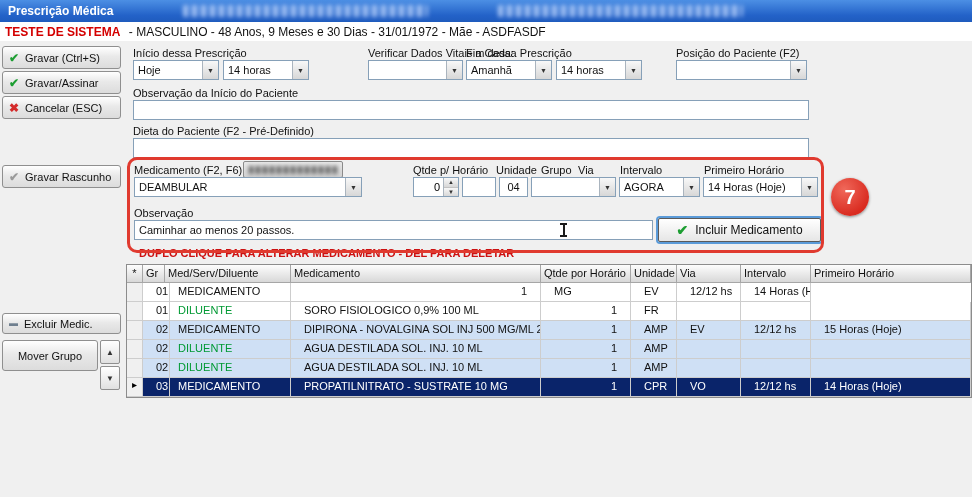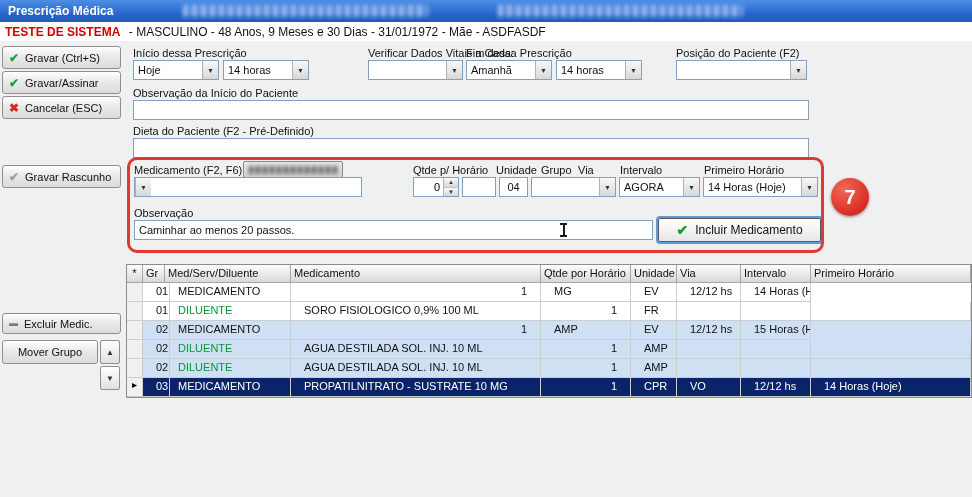--- a/index.html
+++ b/index.html
@@ -125,21 +125,21 @@
     <span>Cancelar (ESC)</span>
   </button>
   <button class="sbtn" style="left:2px;top:165px;width:119px;height:23px">
     <span class="ic gray">✔</span>
     <span>Gravar Rascunho</span>
   </button>
   <button class="sbtn" style="left:2px;top:313px;width:119px;height:21px">
     <span class="ic dash">▬</span>
     <span>Excluir Medic.</span>
   </button>
-  <button class="sbtn center" style="left:2px;top:340px;width:96px;height:24px">
+  <button class="sbtn center" style="left:2px;top:340px;width:96px;height:31px">
     <span>Mover Grupo</span>
   </button>
   <button class="arrow-btn" style="left:100px;top:340px;width:20px;height:24px">
     <span>▲</span>
   </button>
   <button class="arrow-btn" style="left:100px;top:366px;width:20px;height:24px">
     <span>▼</span>
   </button>
 
   <div class="lbl" style="left:133px;top:47px">Início dessa Prescrição</div>
@@ -185,20 +185,21 @@
       <i></i>
     </div>
   <div class="lbl" style="left:413px;top:164px">Qtde p/ Horário</div>
   <div class="lbl" style="left:496px;top:164px">Unidade</div>
   <div class="lbl" style="left:541px;top:164px">Grupo</div>
   <div class="lbl" style="left:578px;top:164px">Via</div>
   <div class="lbl" style="left:620px;top:164px">Intervalo</div>
   <div class="lbl" style="left:704px;top:164px">Primeiro Horário</div>
 
   <div class="dd" style="left:134px;top:177px;width:228px">
+    <span class="dd-v">DEAMBULAR</span>
     <span class="dd-a">▼</span>
   </div>
   <div class="spin" style="left:413px;top:177px;width:46px">
     <span class="spin-v">0</span>
     <span class="spin-btns">
       <span class="sb">▲</span>
       <span class="sb">▼</span>
     </span>
   </div>
   <input class="txt" style="left: 462px; top: 177px; width: 34px;" readonly="" value="">
@@ -223,20 +224,21 @@
     </div>
 
   <button class="incluir" style="left:658px;top:218px;width:163px;height:24px">
     <span class="ic">✔</span>
     <span>Incluir Medicamento</span>
   </button>
 
   <div class="redbox"></div>
   <div class="badge">7</div>
 
+  <div class="hint">DUPLO CLIQUE PARA ALTERAR MEDICAMENTO - DEL PARA DELETAR</div>
 
   <div class="grid">
     <div class="grid-header">
         <div class="hc c-ind">*</div>
         <div class="hc">Gr</div>
         <div class="hc">Med/Serv/Diluente</div>
         <div class="hc">Medicamento</div>
         <div class="hc">Qtde por Horário</div>
         <div class="hc">Unidade</div>
         <div class="hc">Via</div>
@@ -261,20 +263,21 @@
         <div class="cell c-qtde">1</div>
         <div class="cell c-unidade">FR</div>
         <div class="cell c-via"></div>
         <div class="cell c-intervalo"></div>
         <div class="cell c-primeiro"></div>
       </div>
       <div class="grid-row row-blue">
         <div class="cell c-ind"></div>
         <div class="cell c-gr">02</div>
         <div class="cell c-tipo">MEDICAMENTO</div>
+        <div class="cell c-medicamento">DIPIRONA - NOVALGINA  SOL INJ  500 MG/ML 2</div>
         <div class="cell c-qtde">1</div>
         <div class="cell c-unidade">AMP</div>
         <div class="cell c-via">EV</div>
         <div class="cell c-intervalo">12/12 hs</div>
         <div class="cell c-primeiro">15 Horas (Hoje)</div>
       </div>
       <div class="grid-row row-blue">
         <div class="cell c-ind"></div>
         <div class="cell c-gr">02</div>
         <div class="cell c-tipo diluente">DILUENTE</div>

